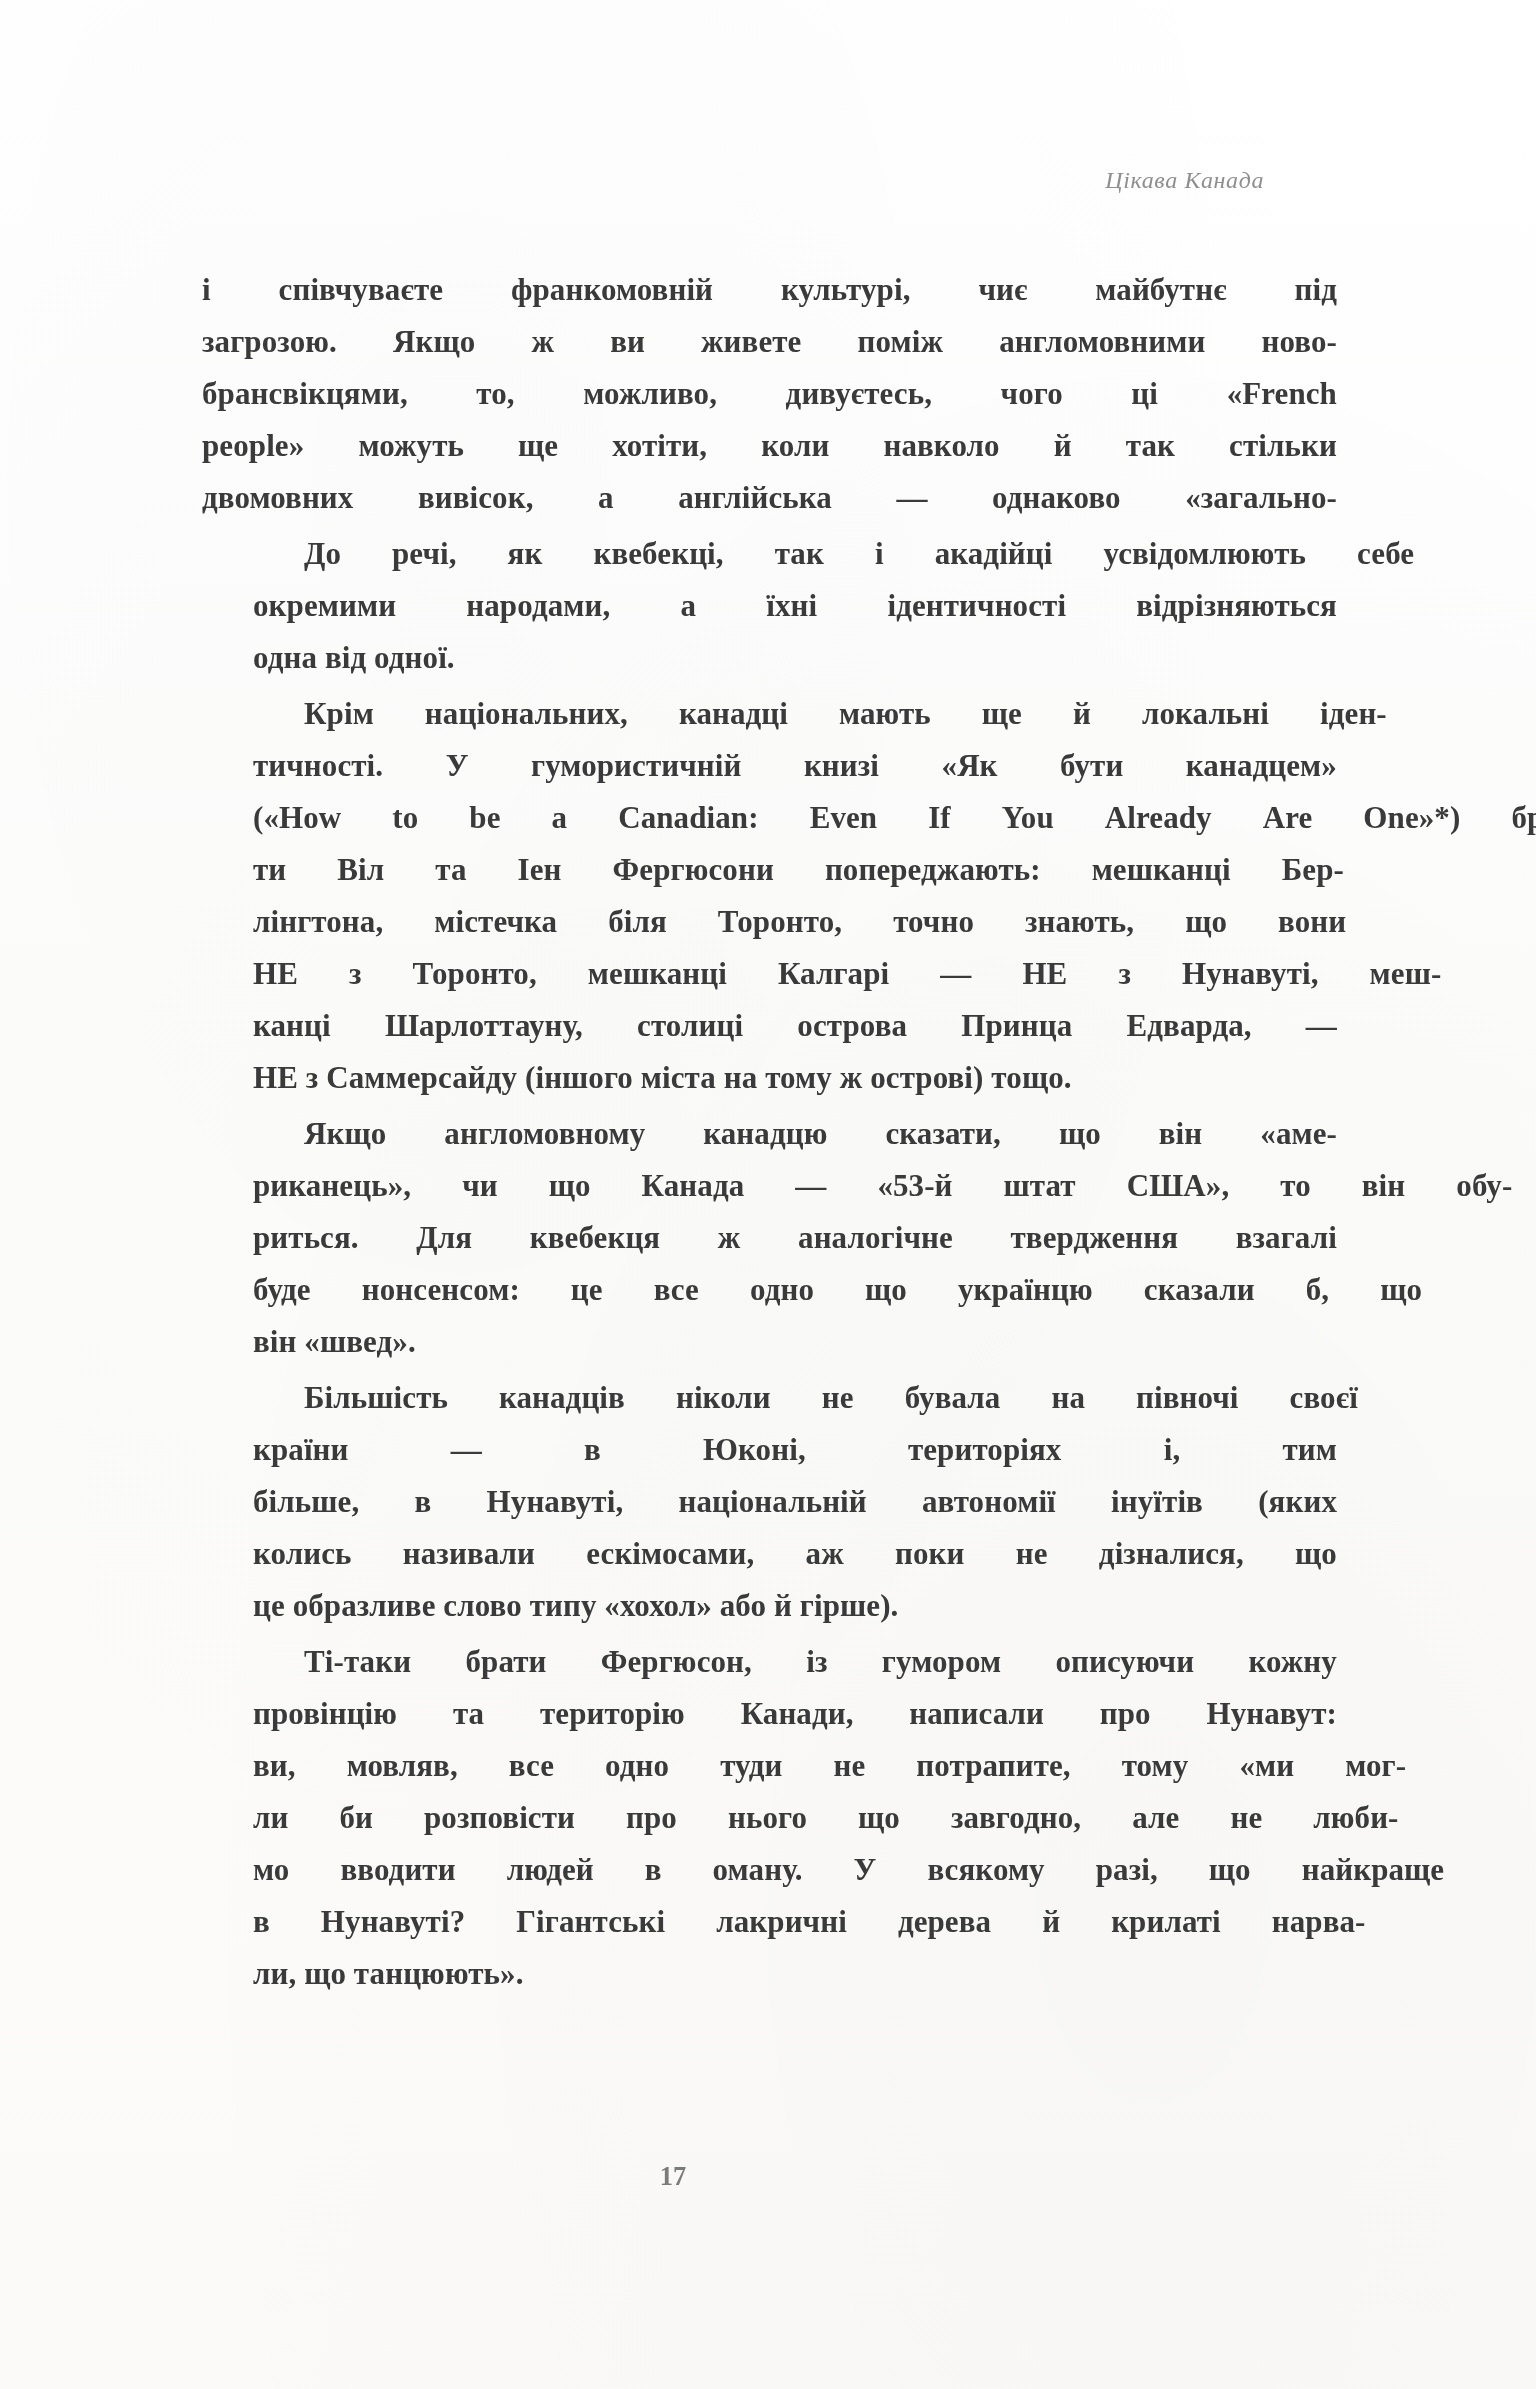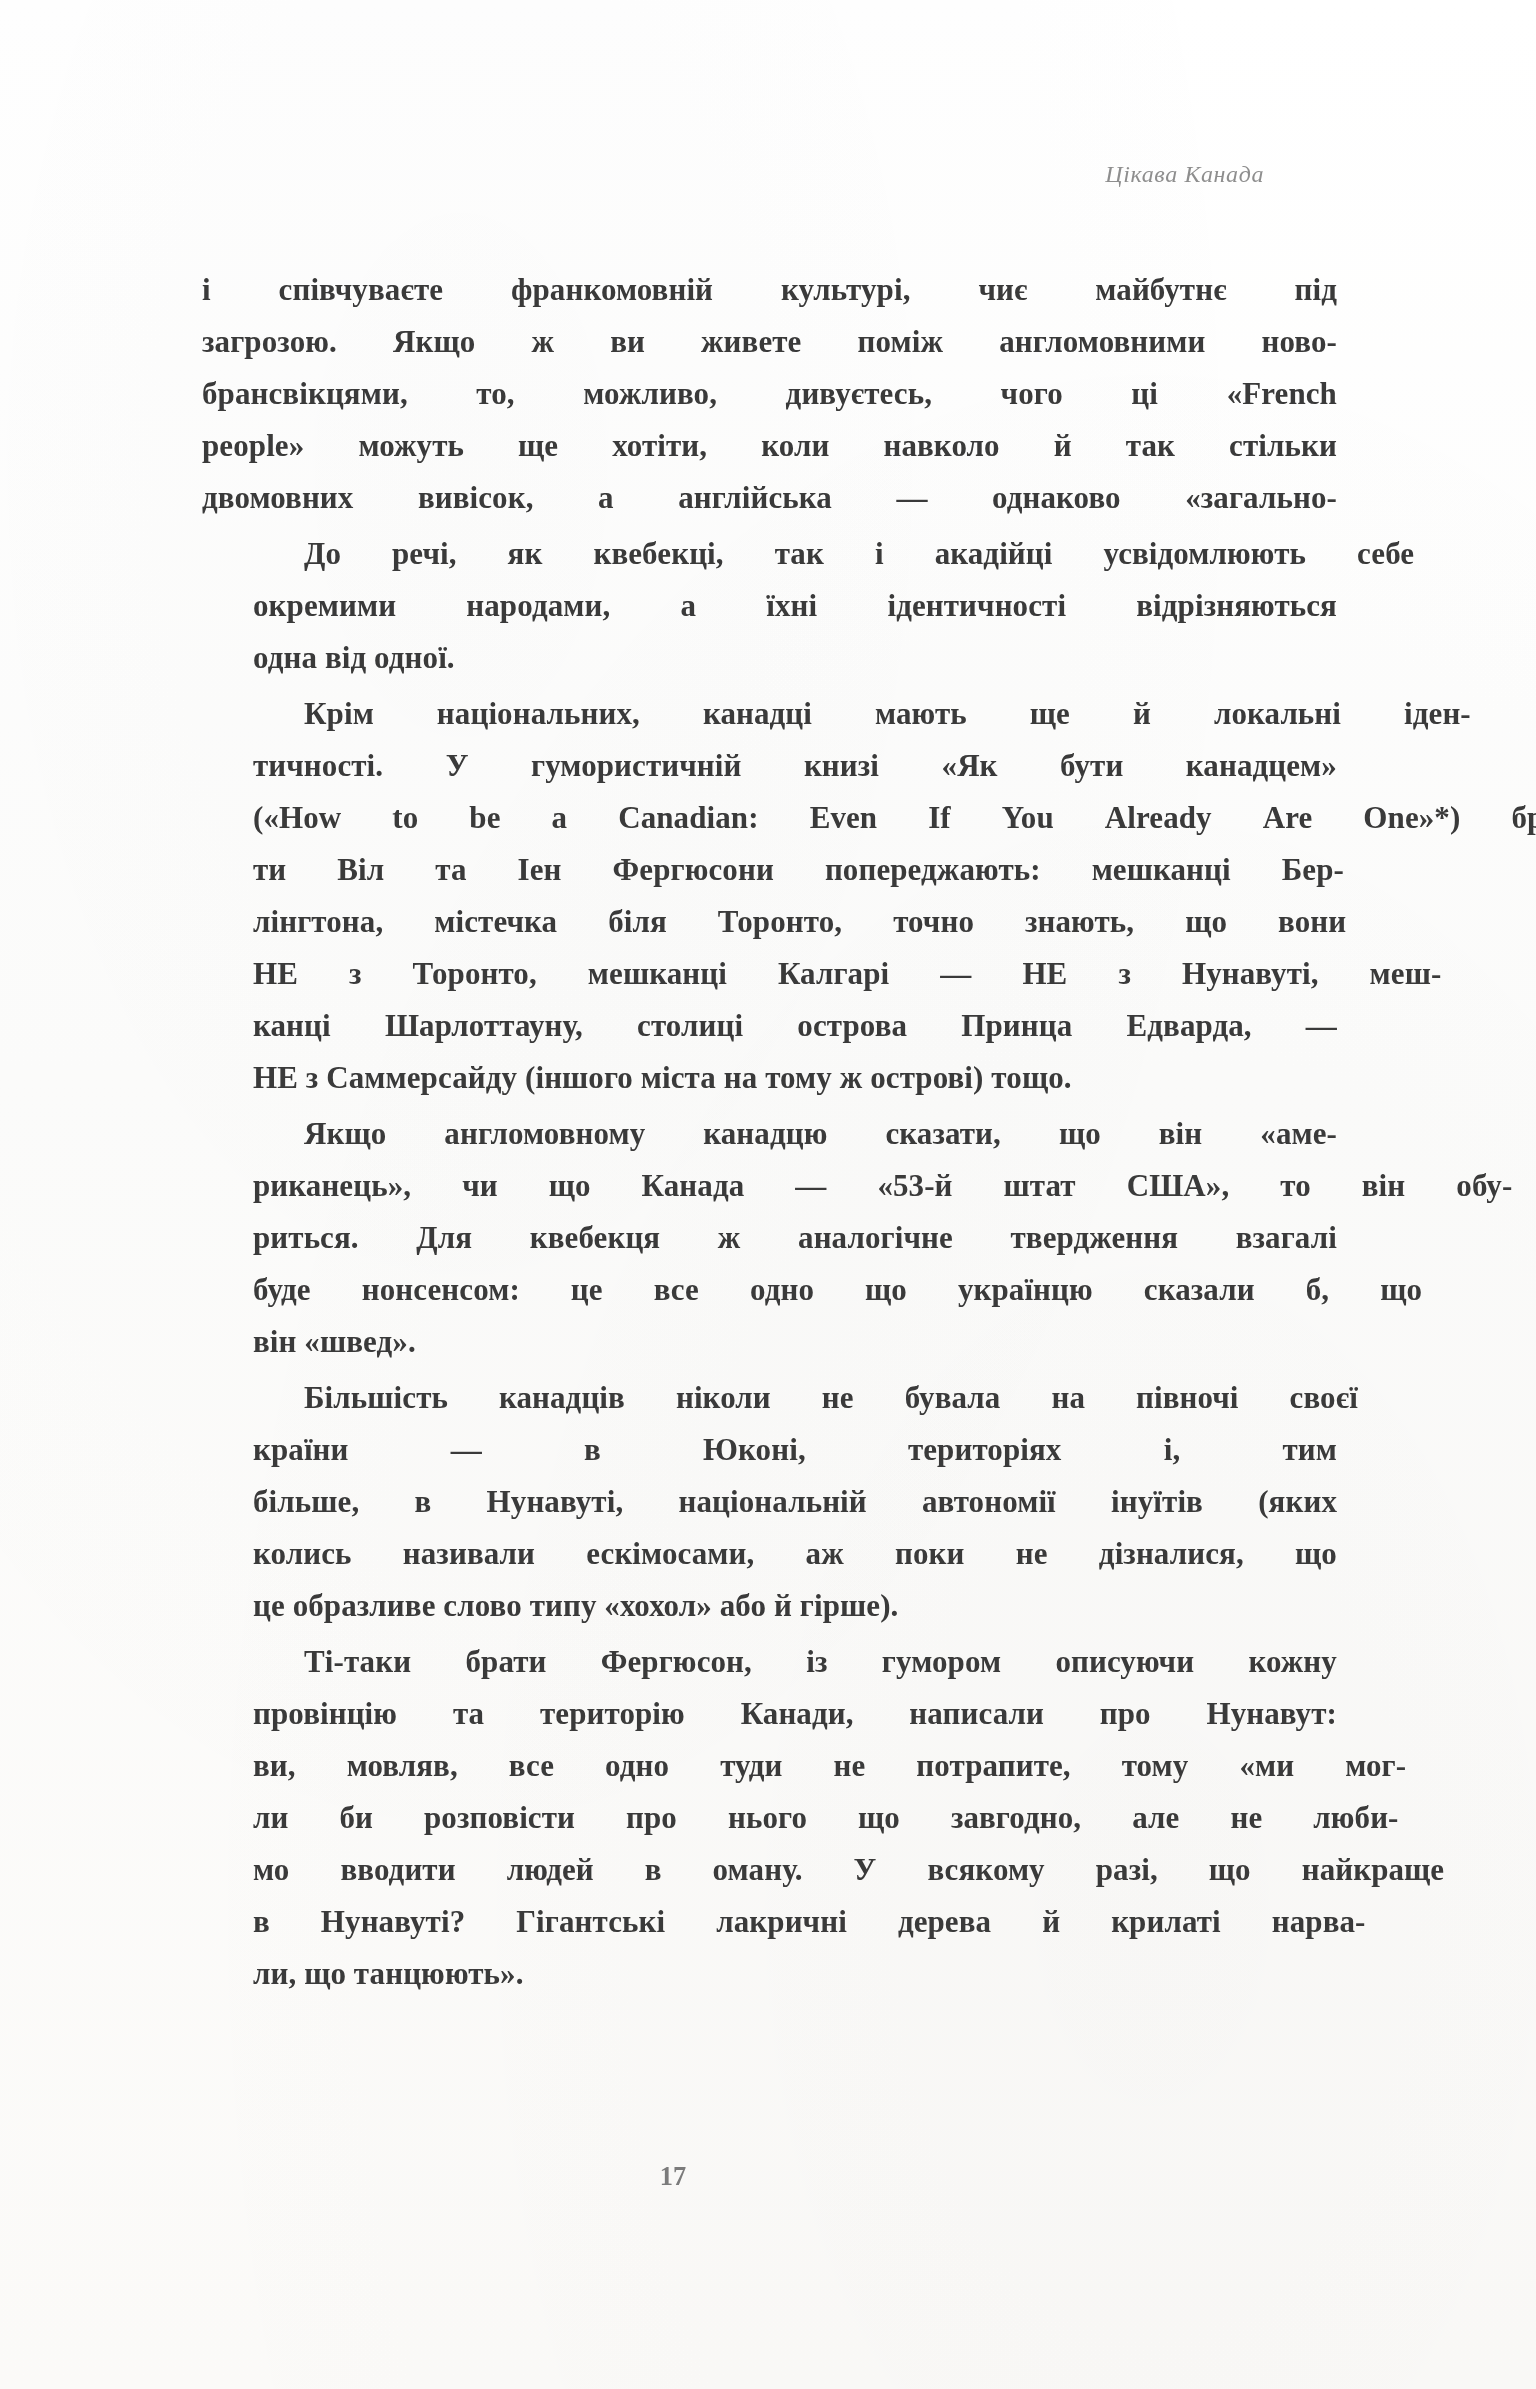--- a/index.html
+++ b/index.html
@@ -25,21 +25,21 @@
     inset: 0;
     background:
       radial-gradient(ellipse at 30% 20%, rgba(0,0,0,0.012), rgba(0,0,0,0) 60%),
       radial-gradient(ellipse at 75% 80%, rgba(0,0,0,0.015), rgba(0,0,0,0) 65%),
       linear-gradient(180deg, #ffffff 0%, #fcfcfb 45%, #fbfaf8 100%);
     pointer-events: none;
   }
 
   .running-head {
     position: absolute;
-    top: 161px;
+    top: 167px;
     left: 0;
     width: 1536px;
     text-align: right;
     padding-right: 272px;
     box-sizing: border-box;
     font-style: italic;
     font-size: 24px;
     letter-spacing: 0.6px;
     color: #8e8e8e;
     font-family: "Liberation Serif", "DejaVu Serif", serif;
@@ -115,21 +115,21 @@
         <span class="jline"><span>брансвікцями,</span><span>то,</span><span>можливо,</span><span>дивуєтесь,</span><span>чого</span><span>ці</span><span>«French</span></span>
         <span class="jline"><span>people»</span><span>можуть</span><span>ще</span><span>хотіти,</span><span>коли</span><span>навколо</span><span>й</span><span>так</span><span>стільки</span></span>
         <span class="jline"><span>двомовних</span><span>вивісок,</span><span>а</span><span>англійська</span><span>—</span><span>однаково</span><span>«загально-</span></span>
       </p>
       <p class="para indent">
         <span class="jline" style="padding-left: 51px;"><span>До</span><span>речі,</span><span>як</span><span>квебекці,</span><span>так</span><span>і</span><span>акадійці</span><span>усвідомлюють</span><span>себе</span></span>
         <span class="jline"><span>окремими</span><span>народами,</span><span>а</span><span>їхні</span><span>ідентичності</span><span>відрізняються</span></span>
         <span class="line">одна від одної.</span>
       </p>
       <p class="para indent">
-        <span class="jline" style="padding-left: 51px; gap: 12px;"><span>Крім</span><span>національних,</span><span>канадці</span><span>мають</span><span>ще</span><span>й</span><span>локальні</span><span>іден-</span></span>
+        <span class="jline" style="padding-left: 51px;"><span>Крім</span><span>національних,</span><span>канадці</span><span>мають</span><span>ще</span><span>й</span><span>локальні</span><span>іден-</span></span>
         <span class="jline"><span>тичності.</span><span>У</span><span>гумористичній</span><span>книзі</span><span>«Як</span><span>бути</span><span>канадцем»</span></span>
         <span class="jline"><span>(«How</span><span>to</span><span>be</span><span>a</span><span>Canadian:</span><span>Even</span><span>If</span><span>You</span><span>Already</span><span>Are</span><span>One»*)</span><span>бра-</span></span>
         <span class="jline"><span>ти</span><span>Віл</span><span>та</span><span>Іен</span><span>Фергюсони</span><span>попереджають:</span><span>мешканці</span><span>Бер-</span></span>
         <span class="jline"><span>лінгтона,</span><span>містечка</span><span>біля</span><span>Торонто,</span><span>точно</span><span>знають,</span><span>що</span><span>вони</span></span>
         <span class="jline"><span>НЕ</span><span>з</span><span>Торонто,</span><span>мешканці</span><span>Калгарі</span><span>—</span><span>НЕ</span><span>з</span><span>Нунавуті,</span><span>меш-</span></span>
         <span class="jline"><span>канці</span><span>Шарлоттауну,</span><span>столиці</span><span>острова</span><span>Принца</span><span>Едварда,</span><span>—</span></span>
         <span class="line">НЕ з Саммерсайду (іншого міста на тому ж острові) тощо.</span>
       </p>
       <p class="para indent">
         <span class="jline" style="padding-left: 51px;"><span>Якщо</span><span>англомовному</span><span>канадцю</span><span>сказати,</span><span>що</span><span>він</span><span>«аме-</span></span>

